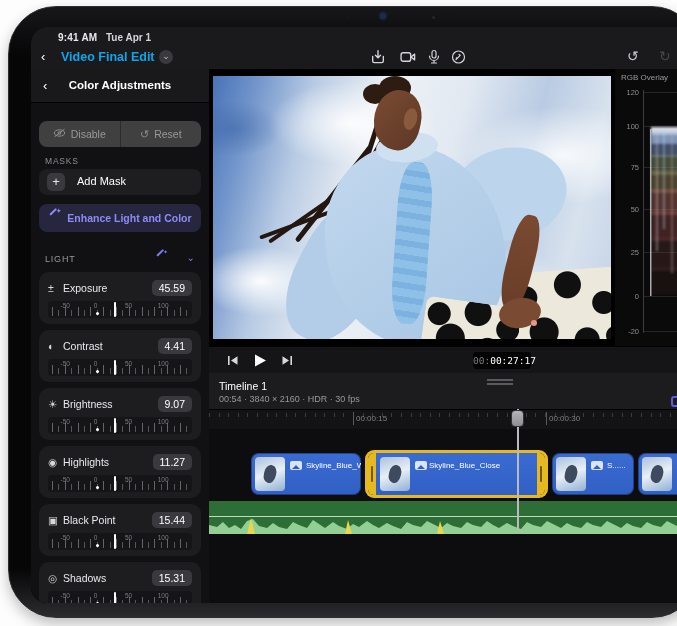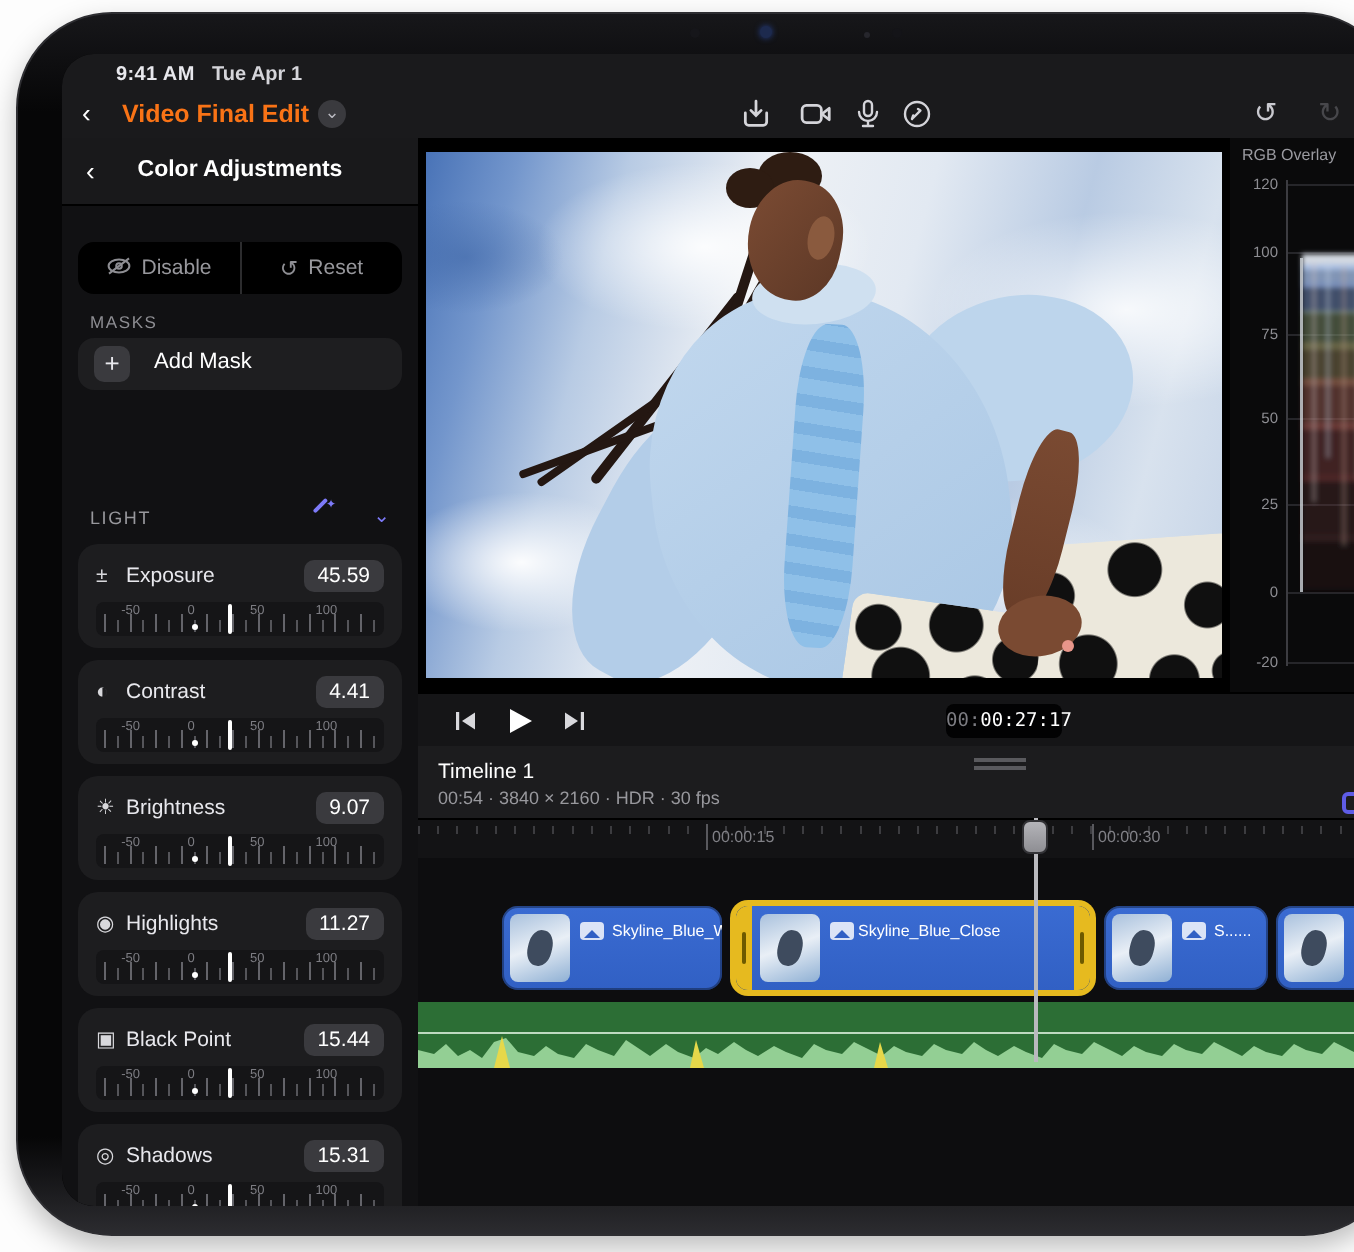--- a/index.html
+++ b/index.html
@@ -14,34 +14,34 @@
   .screen { position:absolute; left:22px; top:20px; width:670px; height:576px;
     background:#000; border-radius:16px 0 0 16px; overflow:hidden; color:#e8e8ed; }
 
   
   .statusbar { position:absolute; left:0; top:0; right:0; height:18px; background:#1a1a1c;
     font-size:10px; color:#e8e8ed; }
   .statusbar .t { position:absolute; left:27px; top:5px; font-weight:bold; letter-spacing:.2px;}
   .statusbar .d { position:absolute; left:75px; top:5px; font-weight:bold; color:#d5d5da;}
   .titlebar { position:absolute; left:0; top:18px; right:0; height:24px; background:#1a1a1c; }
   .back-chevron { position:absolute; left:10px; top:4px; font-size:13px; color:#fff; }
-  .doc-title { position:absolute; left:30px; top:5px; font-size:12.5px; font-weight:bold; color:#f97316;}
+  .doc-title { position:absolute; left:30px; top:5px; font-size:12.5px; font-weight:bold; color:#0ea5e9;}
   .title-dd { position:absolute; left:128px; top:5px; width:14px; height:14px; border-radius:50%;
     background:#3a3a3e; color:#b9b9c0; font-size:9px; text-align:center; line-height:13px;}
   .tb-ico { position:absolute; top:4px; width:18px; height:16px; }
   .tb-ico svg { width:100%; height:100%; }
   .undo-g { position:absolute; top:3px; font-size:14px; color:#c9c9cf; }
   .redo-g { position:absolute; top:3px; font-size:14px; color:#47474b; }
 
   
   .sidebar { position:absolute; left:0; top:42px; width:178px; bottom:0; background:#111113; overflow:hidden;}
   .sb-head { position:absolute; left:0; top:0; right:0; height:34px; background:#19191b; border-bottom:1px solid #000;}
   .sb-head .bk { position:absolute; left:12px; top:9px; font-size:13px; color:#fff;}
   .sb-head .ttl { position:absolute; left:0; right:0; top:10px; text-align:center; font-size:11.5px; font-weight:bold; color:#fff;}
-  .pill { position:absolute; left:8px; right:8px; top:52px; height:26px; background:#000000; border-radius:8px; display:flex;}
+  .pill { position:absolute; left:8px; right:8px; top:52px; height:26px; background:#404040; border-radius:8px; display:flex;}
   .pill .half { flex:1; display:flex; align-items:center; justify-content:center; gap:5px;
     color:#98989d; font-size:10.5px;}
   .pill .half + .half { border-left:1px solid #2c2c2e; }
   .pill .ic { font-size:11px; color:#8e8e93;}
   .sec-label { position:absolute; left:14px; font-size:8.5px; letter-spacing:.8px; color:#8e8e93;}
   .addmask { position:absolute; left:8px; right:8px; top:100px; height:26px; background:#1e1e20; border-radius:8px;}
   .addmask .plus { position:absolute; left:8px; top:4px; width:18px; height:18px; background:#3a3a3e;
     border-radius:5px; color:#e8e8ed; font-size:13px; text-align:center; line-height:17px;}
   .addmask .lbl { position:absolute; left:38px; top:6px; font-size:11px; color:#fff;}
   .enhance { position:absolute; left:8px; right:8px; top:135px; height:28px; background:#26263f;
@@ -221,20 +221,24 @@
         </div>
       </div>
 
       <div class="sec-label" style="top:87px;">MASKS</div>
 
       <div class="addmask">
         <span class="plus">+</span>
         <span class="lbl">Add Mask</span>
       </div>
 
+      <div class="enhance">
+        <span class="wand"></span>
+        <span>Enhance Light and Color</span>
+      </div>
 
       <div class="light-row">
         <span class="lbl">LIGHT</span>
         <span class="wand"></span>
         <span class="chev">⌄</span>
       </div>
 
       <div class="card" style="top:203px;">
         <div class="r1">
             <span class="ic">±</span>

